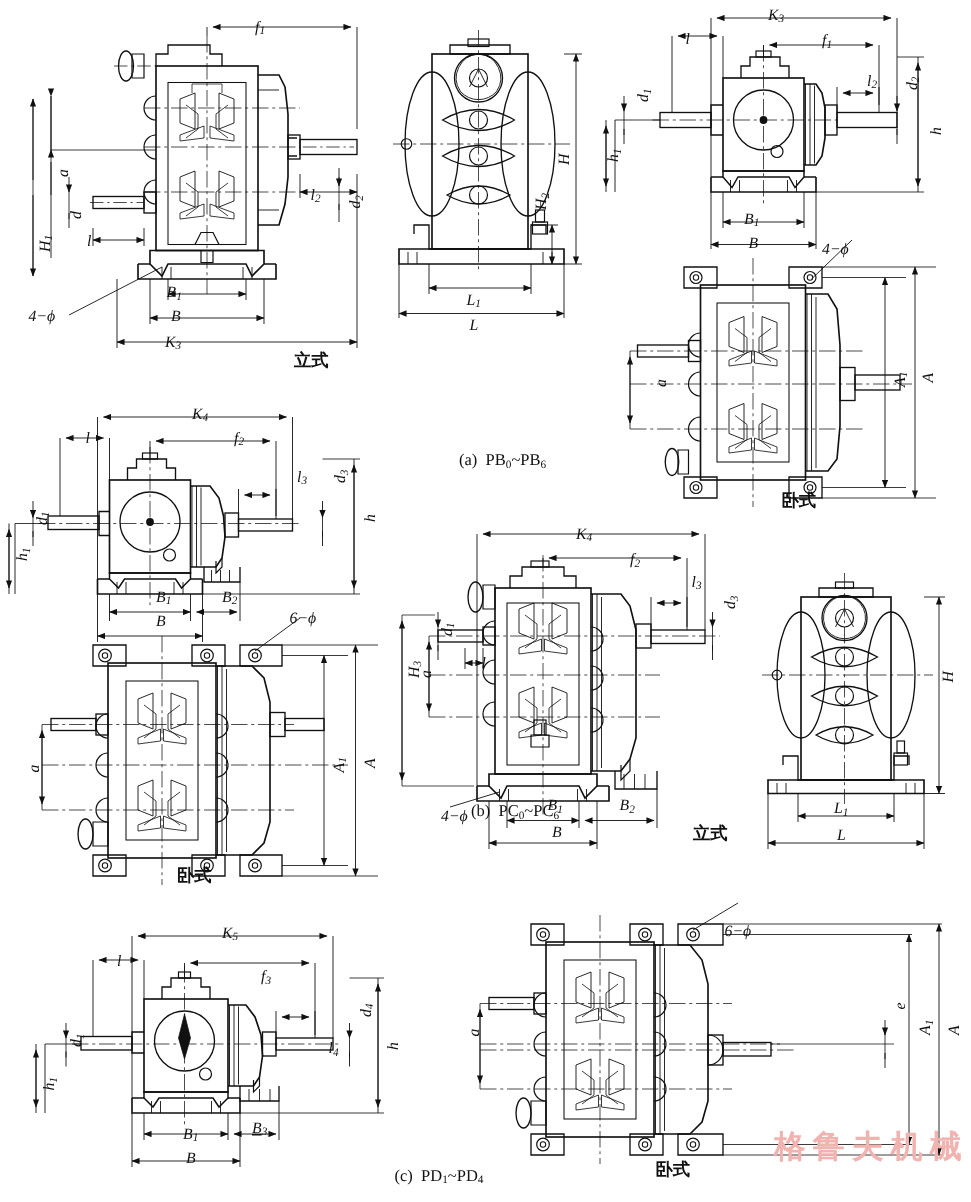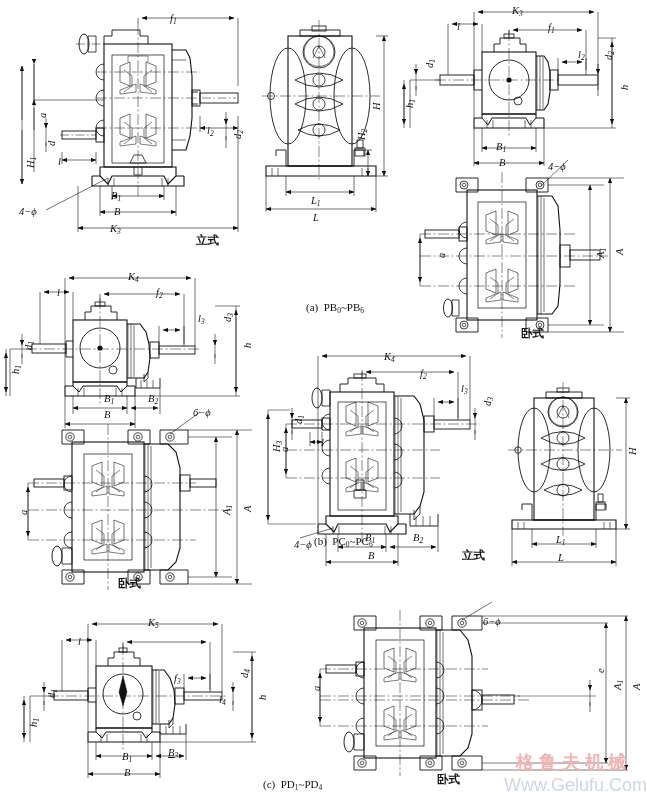--- a/index.html
+++ b/index.html
@@ -7,21 +7,21 @@
        font-family:"Liberation Serif",serif;color:#1a1a1a;}
   #sheet{position:relative;width:647px;height:801px;background:#ffffff;}
   svg.dwg{position:absolute;left:0;top:0;width:647px;height:801px;}
   .lbl{position:absolute;white-space:nowrap;font-family:"Liberation Serif",serif;
        font-size:10.5px;font-style:italic;color:#111;line-height:1;}
   .lbl.up{transform:rotate(-90deg);transform-origin:left top;}
   .lbl.cjk{font-family:"DejaVu Sans",sans-serif;font-style:normal;font-size:11.5px;font-weight:600;}
   .lbl.cap{font-style:normal;font-size:11px;}
   .lbl sub{font-size:7.5px;font-style:italic;vertical-align:-0.25em;}
   .lbl.cap sub{font-style:normal;}
-  .wm1{position:absolute;font-family:Liberation Sans, sans-serif;font-size:18px;
+  .wm1{position:absolute;font-family:Liberation Sans, sans-serif;font-size:21px;
        font-weight:700;color:#f0b3b0;letter-spacing:5px;white-space:nowrap;}
   .wm2{position:absolute;font-family:"Liberation Sans",sans-serif;font-size:18px;
        color:#cfd7e4;white-space:nowrap;letter-spacing:0px;}
 </style>
 </head>
 <body>
 
 <div id="sheet">
 
   <svg class="dwg" viewBox="0 0 647 801">
@@ -692,21 +692,21 @@
       <div class="lbl up" style="left: 272px; top: 452px;">H<sub>3</sub></div>
       <div class="lbl" style="left: 365px; top: 533px;">B<sub>1</sub></div>
       <div class="lbl" style="left: 413px; top: 533px;">B<sub>2</sub></div>
       <div class="lbl" style="left: 368px; top: 551px;">B</div>
       <div class="lbl" style="left: 294px; top: 540px;">4−ϕ</div>
       <div class="lbl up" style="left: 628px; top: 455px;">H</div>
       <div class="lbl" style="left: 556px; top: 535px;">L<sub>1</sub></div>
       <div class="lbl" style="left: 558px; top: 553px;">L</div>
       <div class="lbl" style="left: 148px; top: 618px;">K<sub>5</sub></div>
       <div class="lbl" style="left: 78px; top: 637px;">l</div>
-      <div class="lbl" style="left: 174px; top: 674px;">f<sub>3</sub></div>
+      <div class="lbl" style="left: 174px; top: 647px;">f<sub>3</sub></div>
       <div class="lbl" style="left: 219px; top: 695px;">l<sub>4</sub></div>
       <div class="lbl up" style="left: 240px; top: 678px;">d<sub>4</sub></div>
       <div class="lbl up" style="left: 47px; top: 698px;">d<sub>1</sub></div>
       <div class="lbl up" style="left: 29px; top: 727px;">h<sub>1</sub></div>
       <div class="lbl up" style="left: 258px; top: 700px;">h</div>
       <div class="lbl" style="left: 122px; top: 752px;">B<sub>1</sub></div>
       <div class="lbl" style="left: 168px; top: 748px; text-decoration: underline;">B<sub>3</sub></div>
       <div class="lbl" style="left: 124px; top: 768px;">B</div>
       <div class="lbl" style="left: 483px; top: 617px;">6−ϕ</div>
       <div class="lbl up" style="left: 312px; top: 691px;">a</div>
@@ -719,15 +719,14 @@
   <div class="lbl cap" style="left:314px;top:536px;">(b)&nbsp; PC<sub>0</sub>~PC<sub>6</sub></div>
   <div class="lbl cap" style="left:263px;top:779px;">(c)&nbsp; PD<sub>1</sub>~PD<sub>4</sub></div>
 
   <div class="lbl cjk" style="left:196px;top:235px;">立式</div>
   <div class="lbl cjk" style="left:521px;top:328px;">卧式</div>
   <div class="lbl cjk" style="left:118px;top:578px;">卧式</div>
   <div class="lbl cjk" style="left:462px;top:550px;">立式</div>
   <div class="lbl cjk" style="left:437px;top:774px;">卧式</div>
 
   <div class="wm1" style="left:516px;top:750px;">格鲁夫机械</div>
-  <div class="wm2" style="left:504px;top:775px;">Www.Gelufu.Com</div>
 
 </div>
 
 </body></html>

